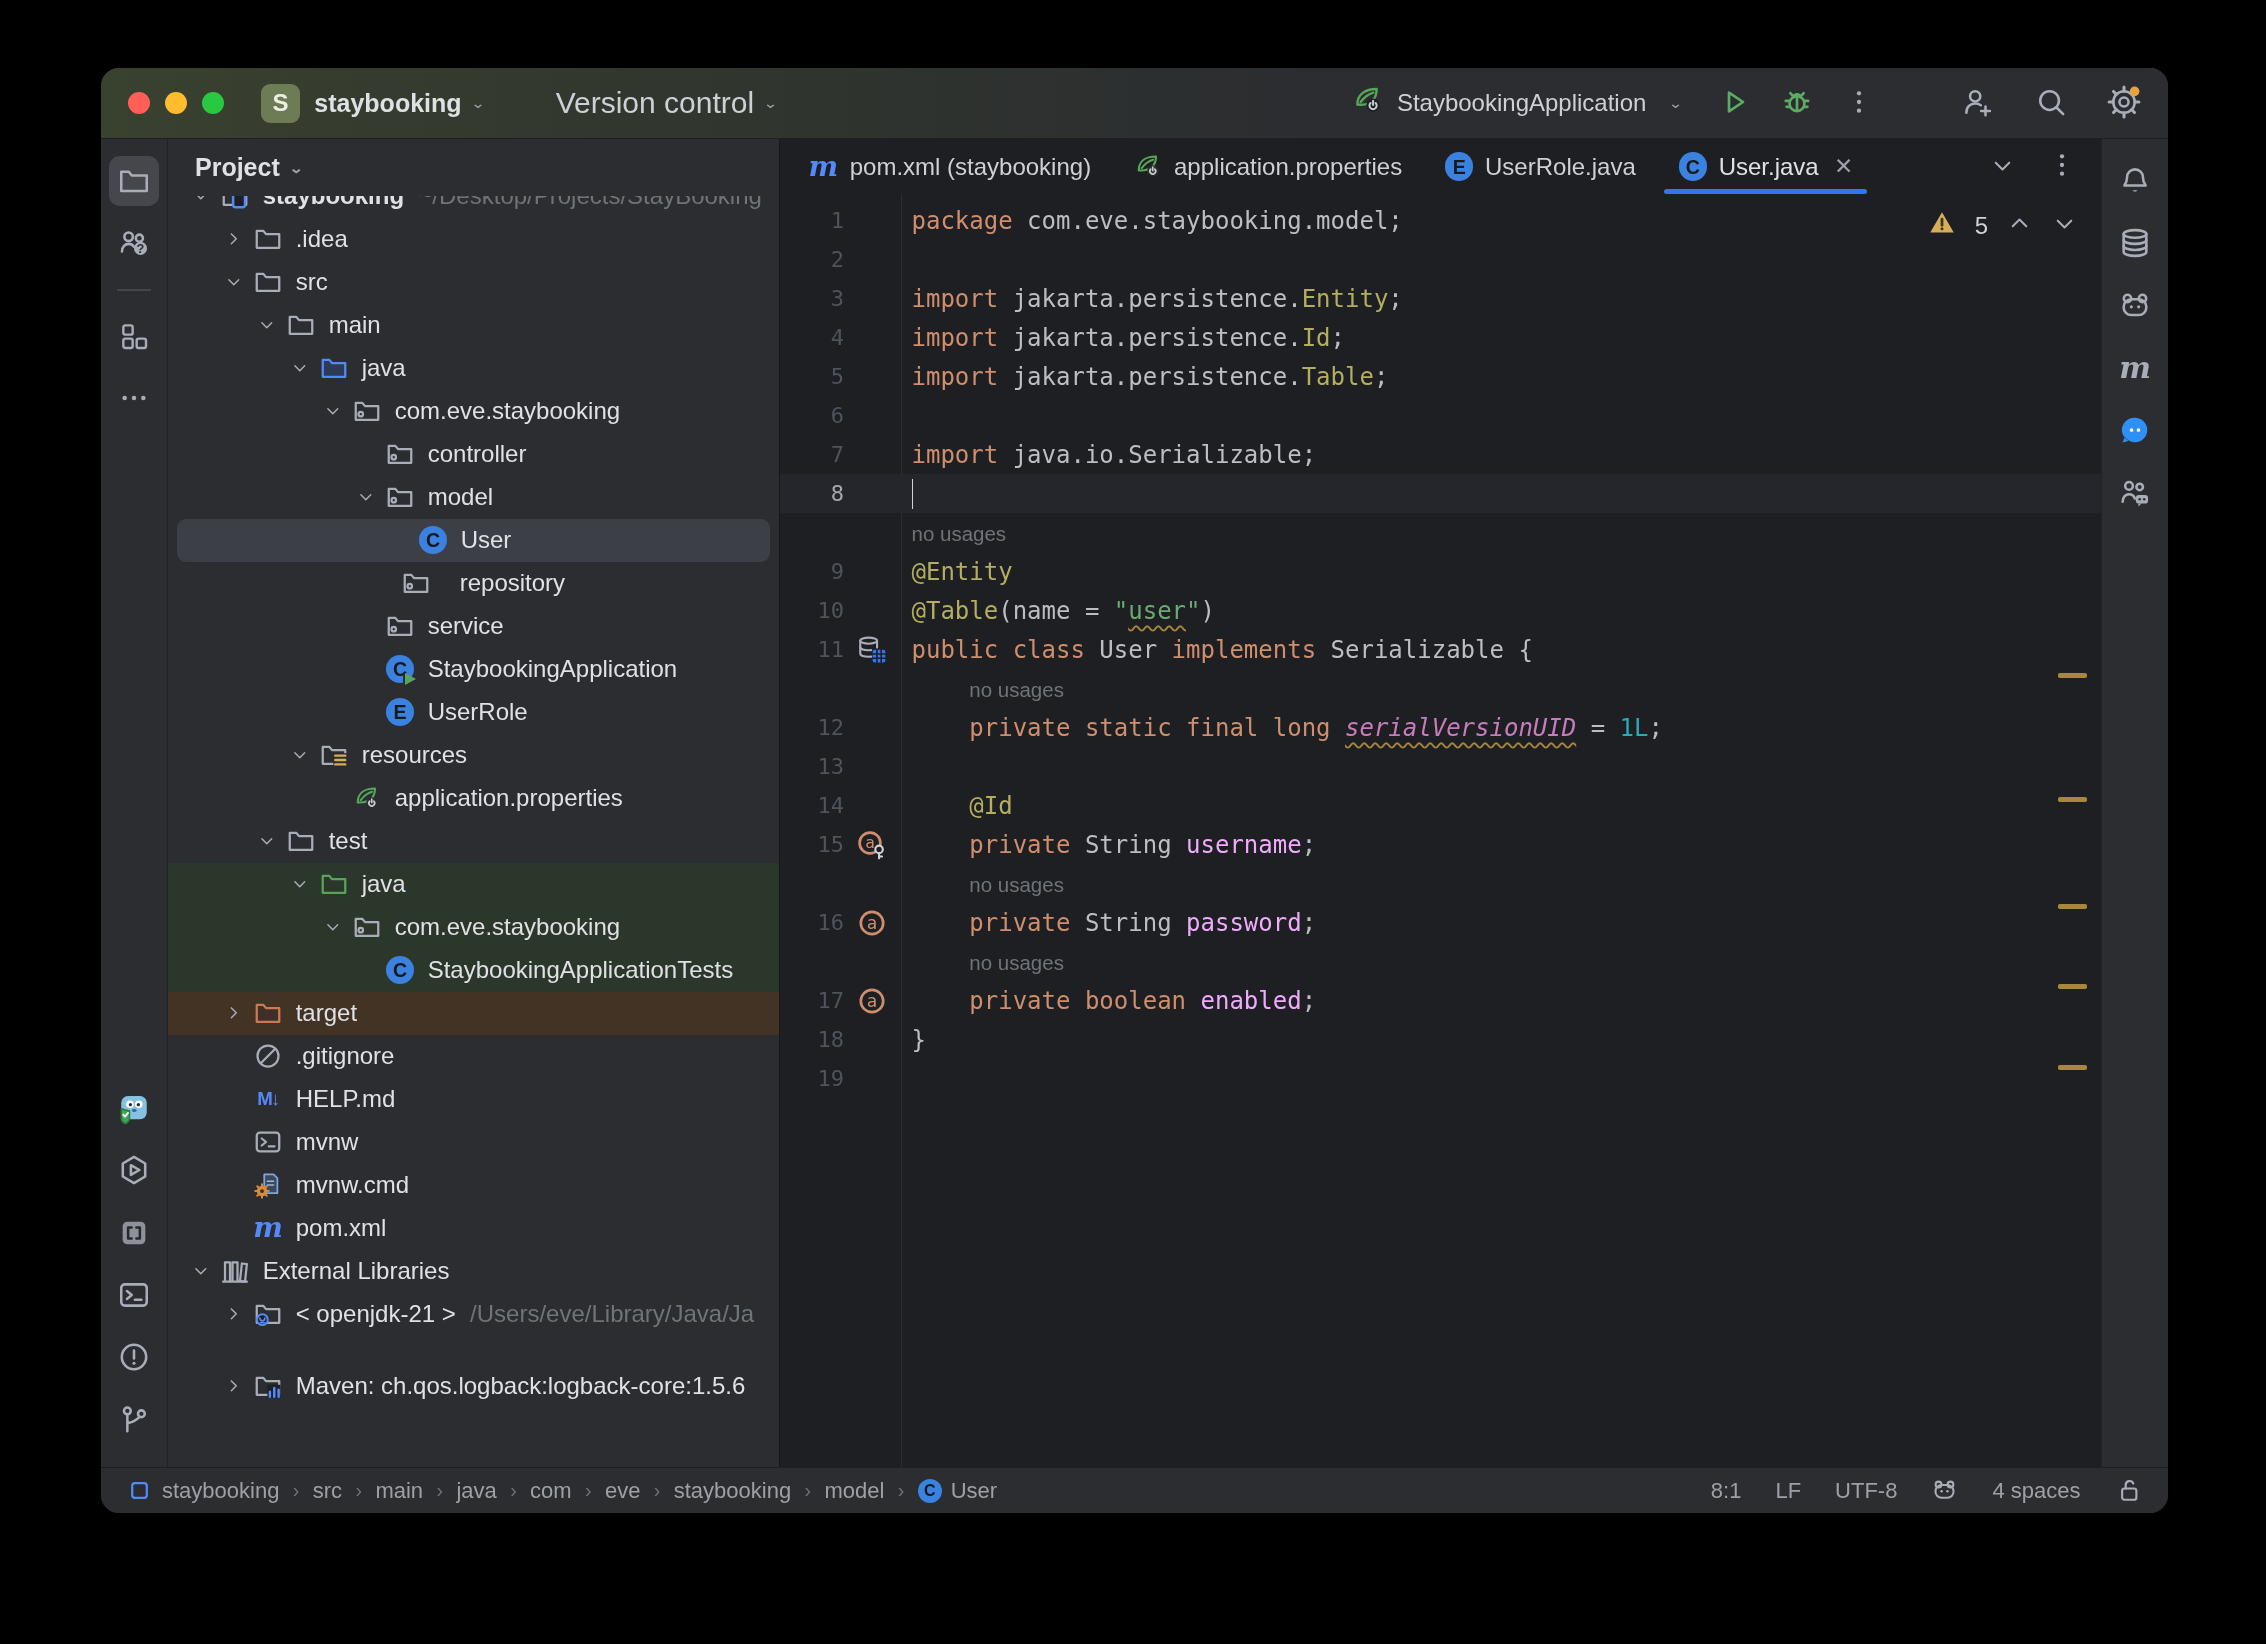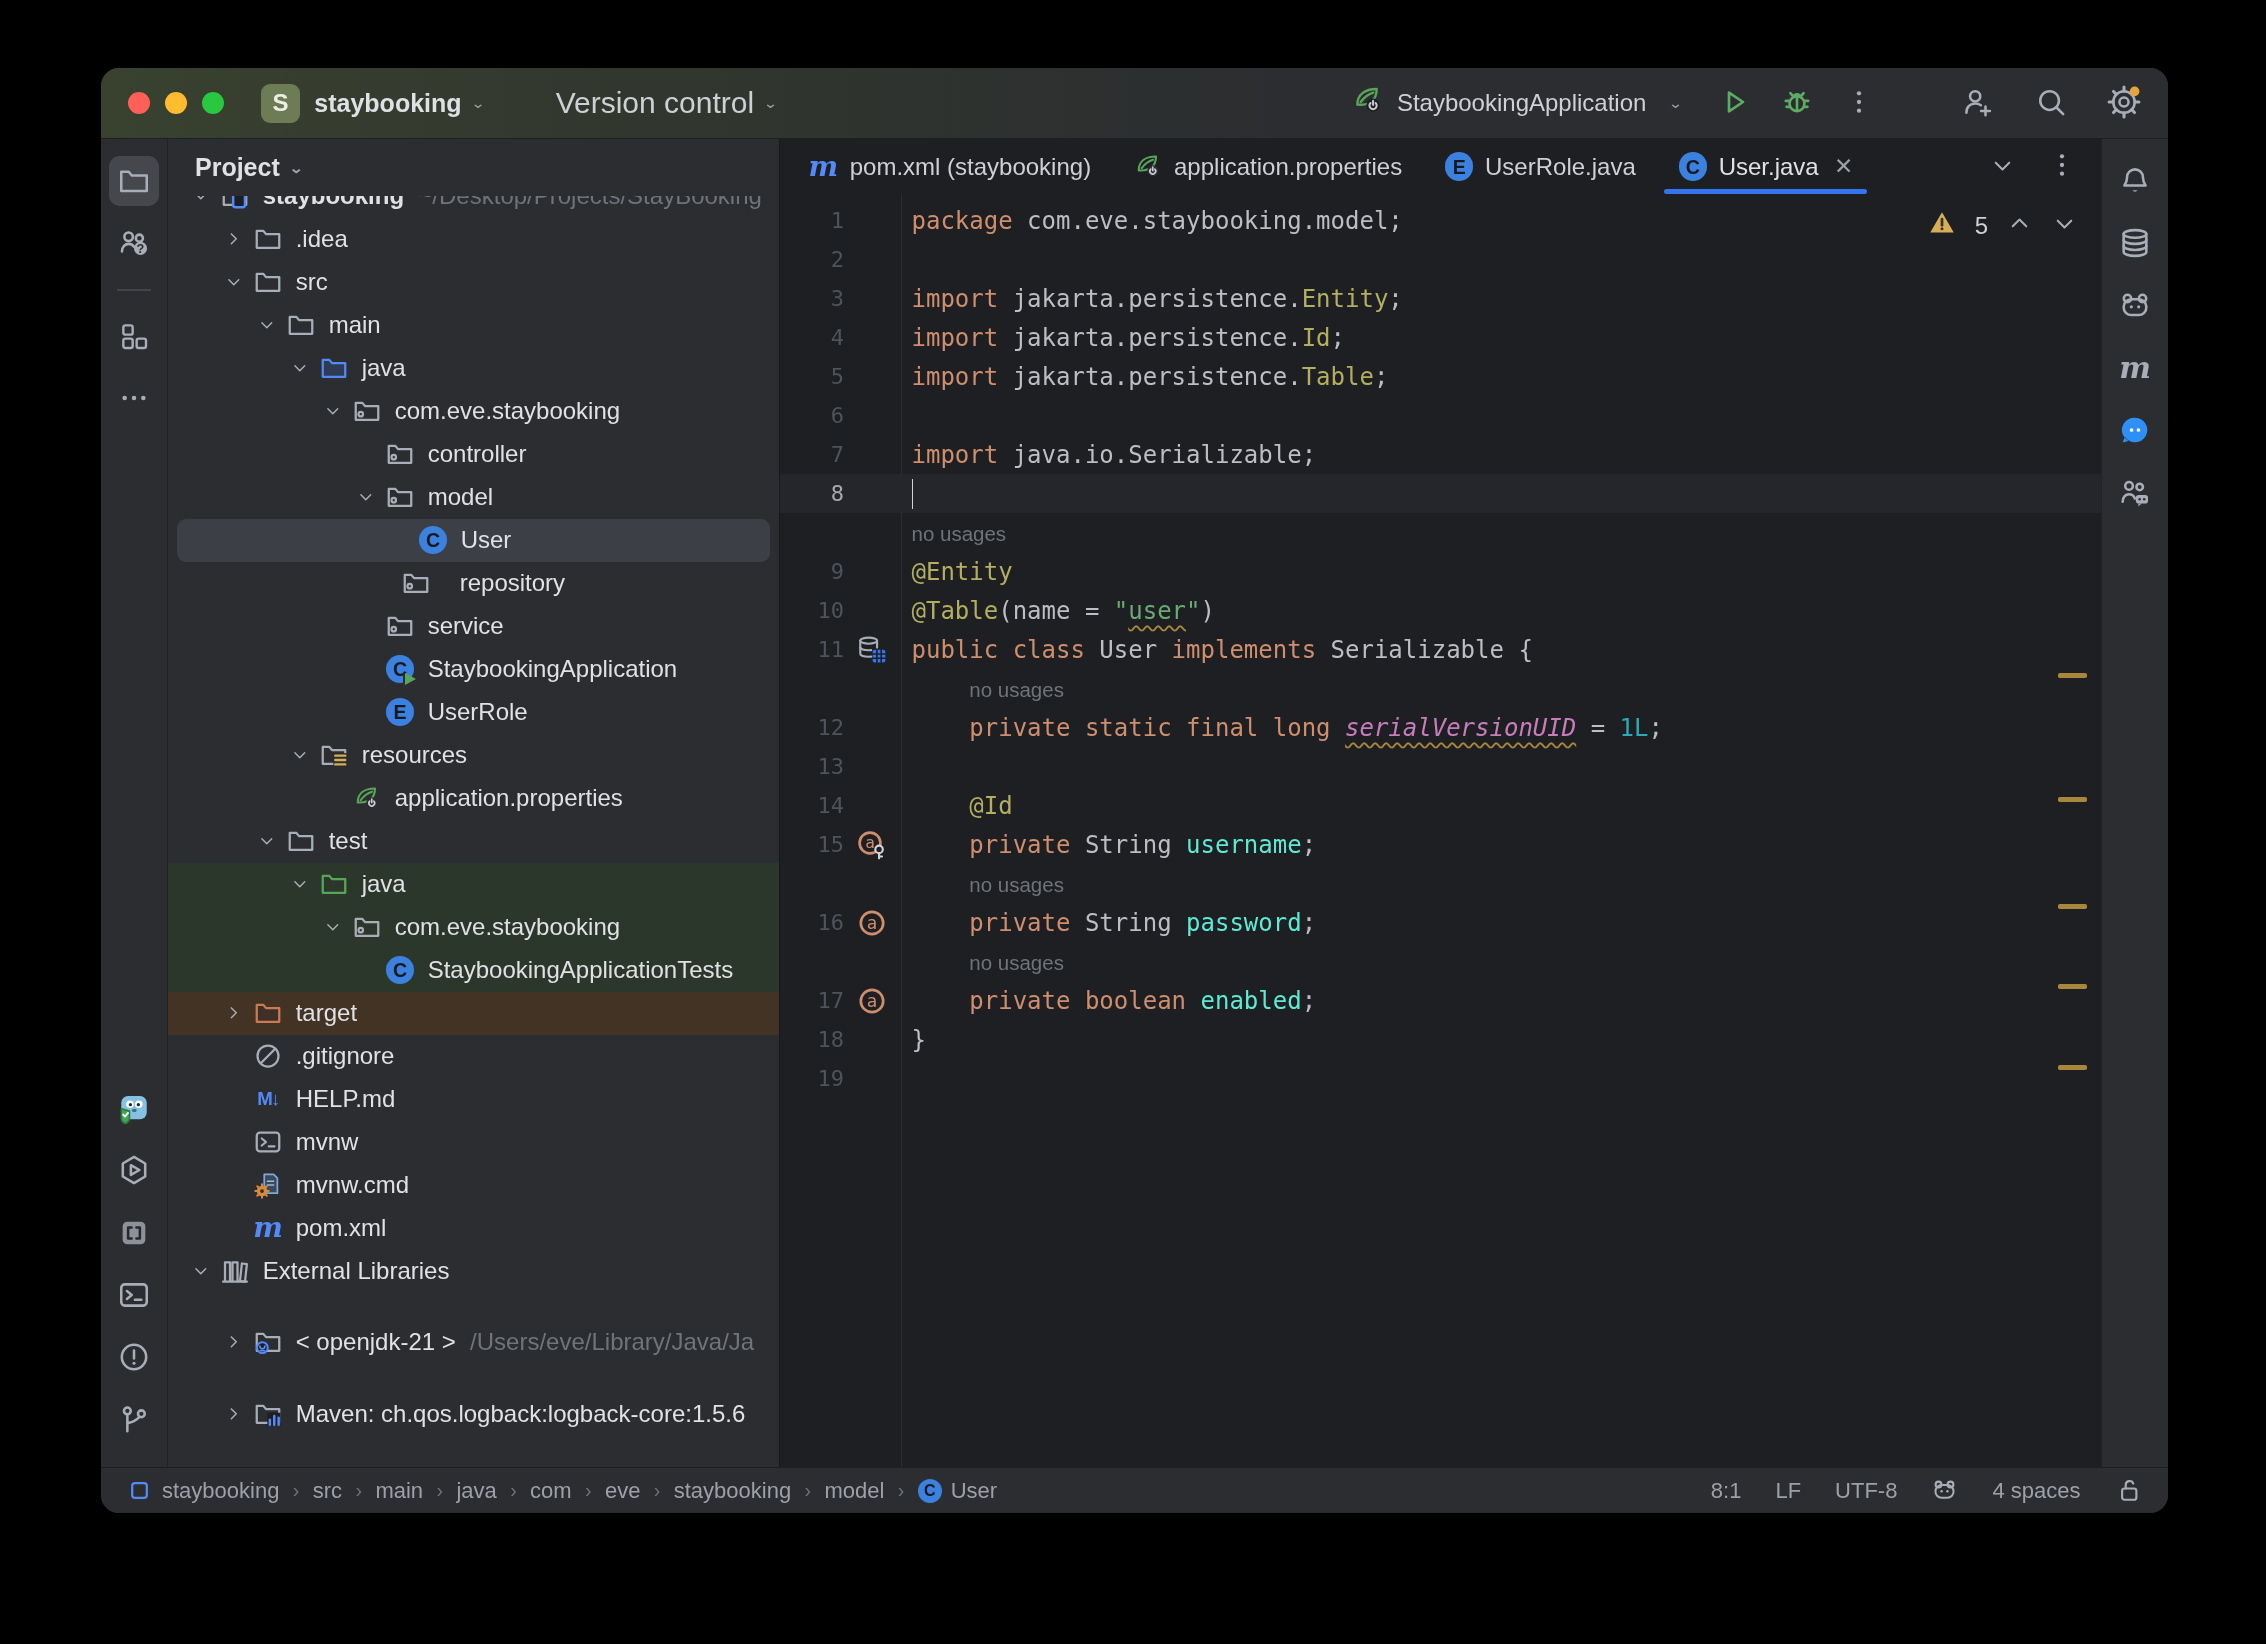--- a/index.html
+++ b/index.html
@@ -85,21 +85,21 @@
   .crow.hl{background:#24262B;}
   .gut{width:64px;flex:0 0 auto;text-align:right;color:#4E535C;font-size:22px;
        font-family:"DejaVu Sans Mono",monospace;}
   .crow.hl .gut{color:#A6A8AE;}
   .gslot{width:55px;flex:0 0 auto;display:flex;justify-content:center;}
   .crow pre{margin:0;padding-left:12.5px;font:inherit;white-space:pre;color:#BCBEC4;}
   .kw{color:#CF8E6D}.pl{color:#BCBEC4}.an{color:#B3AE60}.st{color:#6AAB73}.nu{color:#2AACB8}
   .stq{color:#6AAB73;text-decoration:underline wavy #A8863C;text-decoration-thickness:1.8px;text-underline-offset:6.2px;}
   .sv{color:#C77DBB;font-style:italic;text-decoration:underline wavy #A8863C;
       text-decoration-thickness:1.8px;text-underline-offset:6.2px;}
-  .un{color:#5eead4}
+  .un{color:#f0abfc}
   .inlay{font-family:"Liberation Sans",sans-serif;font-size:20.5px;color:#6F737A;}
   .caret{display:inline-block;width:1.8px;height:30px;background:#D1D3D8;vertical-align:middle;}
   .inspect{position:absolute;top:14.3px;right:23px;display:flex;align-items:center;gap:18px;
            color:#CED0D6;font-size:24px;z-index:3;}
   .stripe-mark{position:absolute;right:14.3px;width:28.5px;height:4.5px;background:#A8863C;border-radius:1.8px;}
   
   .statusbar{height:45px;flex:0 0 auto;background:#2B2D30;border-top:0.9px solid #1E1F22;
              display:flex;align-items:center;padding:0 25px;font-size:22px;color:#9DA0A8;}
   .crumbs{display:flex;align-items:center;gap:13.4px;white-space:nowrap;}
   .crumb{display:flex;align-items:center;gap:9px;cursor:pointer;}
@@ -627,21 +627,21 @@
               <span class="ticon">
                 <span class="icon i-library">
                   <svg width="30" height="30" viewBox="0 0 24 24" fill="none" stroke="#A9ADB8" stroke-width="1.8" stroke-linecap="round" stroke-linejoin="round">
                     <path d="M4 20 V5 h4 v15 M10 20 V5 h4 v15 M16 20 l1.5-14 4 .5 -1.5 14 Z"></path>
                     <path d="M2.5 20.5 h19"></path>
                   </svg>
                 </span>
               </span>
               <span class="tlabel">External Libraries</span>
             </div>
-            <div class="trow" style="padding-left: 49px; margin-top: 28px;">
+            <div class="trow" style="padding-left: 49px;">
               <span class="tchev">
                 <svg width="19.6" height="19.6" viewBox="0 0 24 24" fill="none" stroke="#A9ADB8" stroke-width="1.8" stroke-linecap="round" stroke-linejoin="round">
                   <path d="M9 6 15 12 9 18"></path>
                 </svg>
               </span>
               <span class="ticon">
                 <span class="icon i-jdk">
                   <svg width="30" height="30" viewBox="0 0 24 24" fill="none" stroke="#A9ADB8" stroke-width="1.8" stroke-linecap="round" stroke-linejoin="round">
                     <path d="M3 5.5 h5.3 l2.1 2.6 H21 V19 H3 Z"></path>
                     <circle cx="7.5" cy="16.5" r="4.3" fill="#1E1F22" stroke="#548AF7" stroke-width="1.6"></circle>

